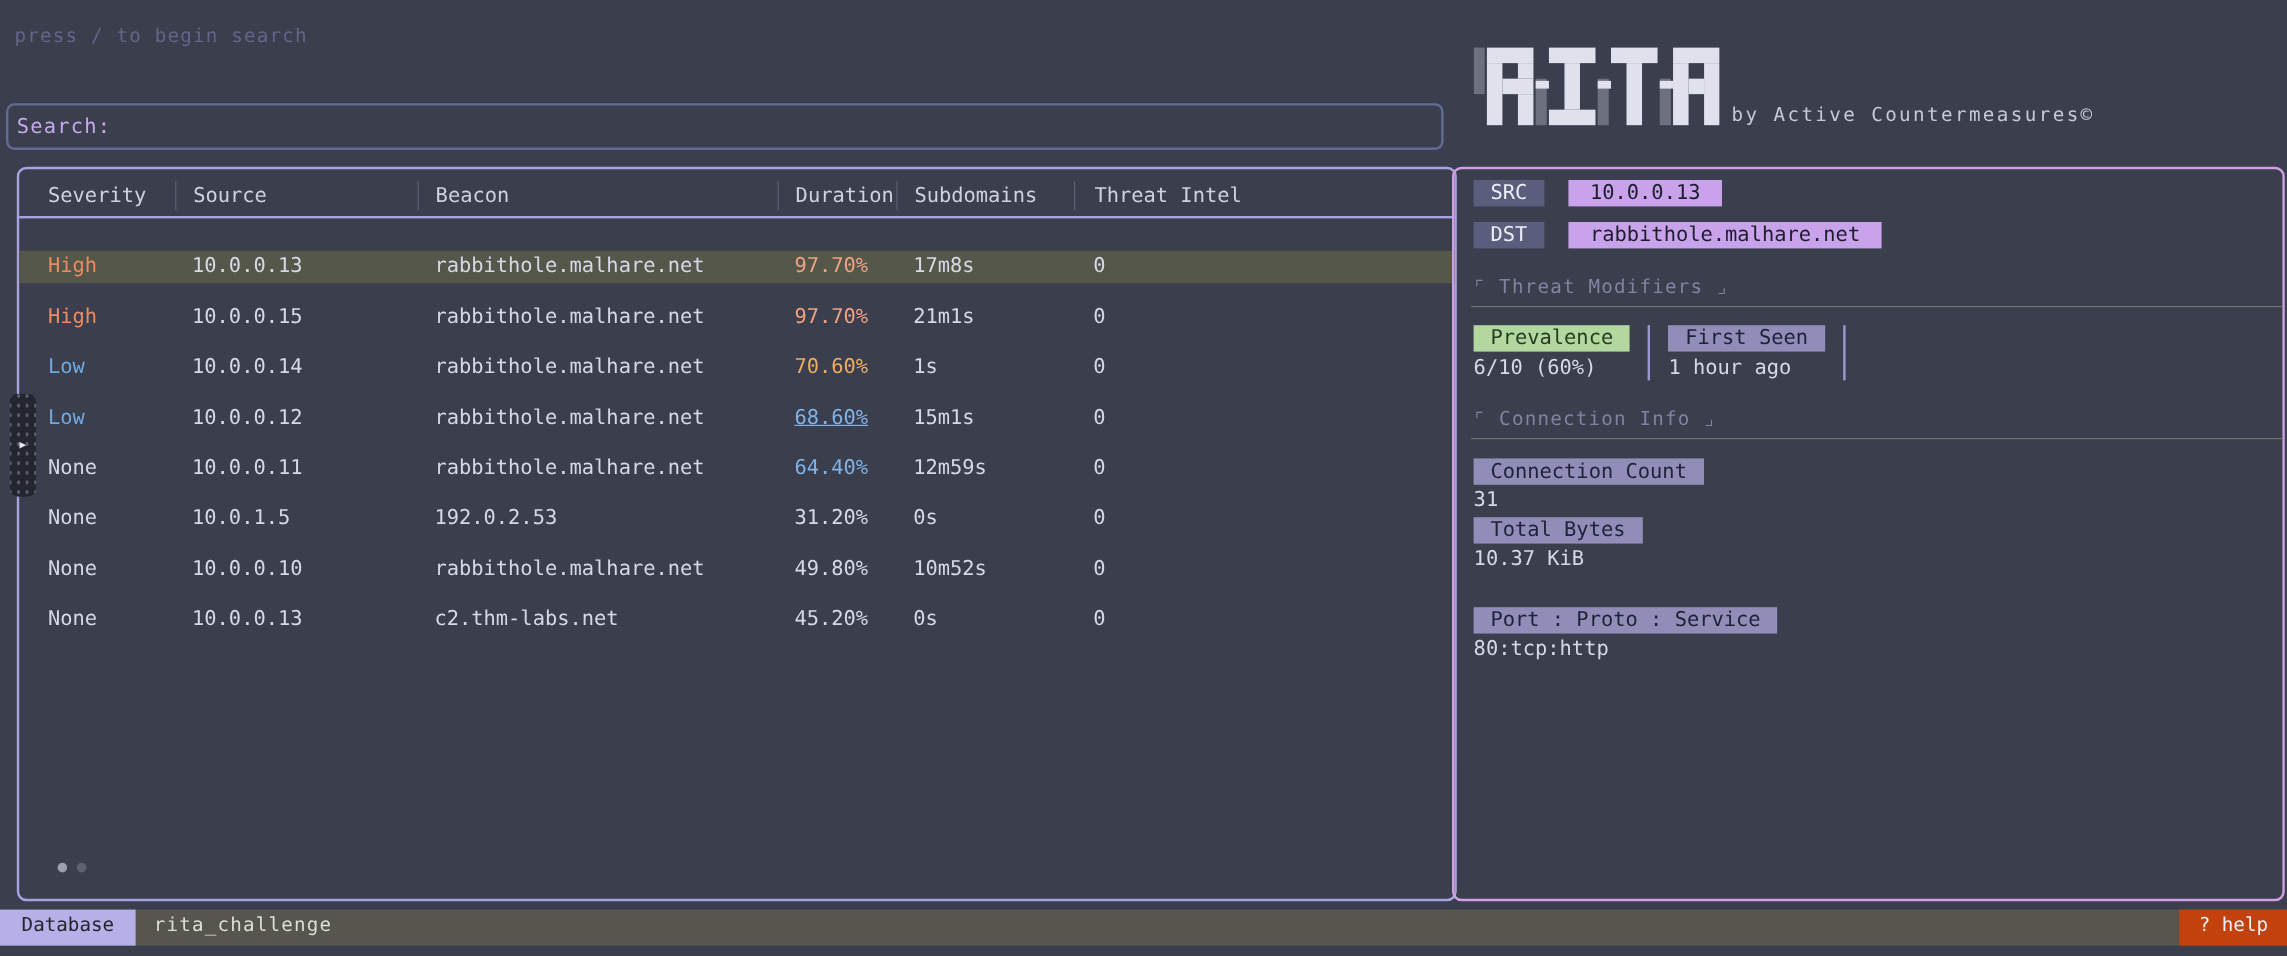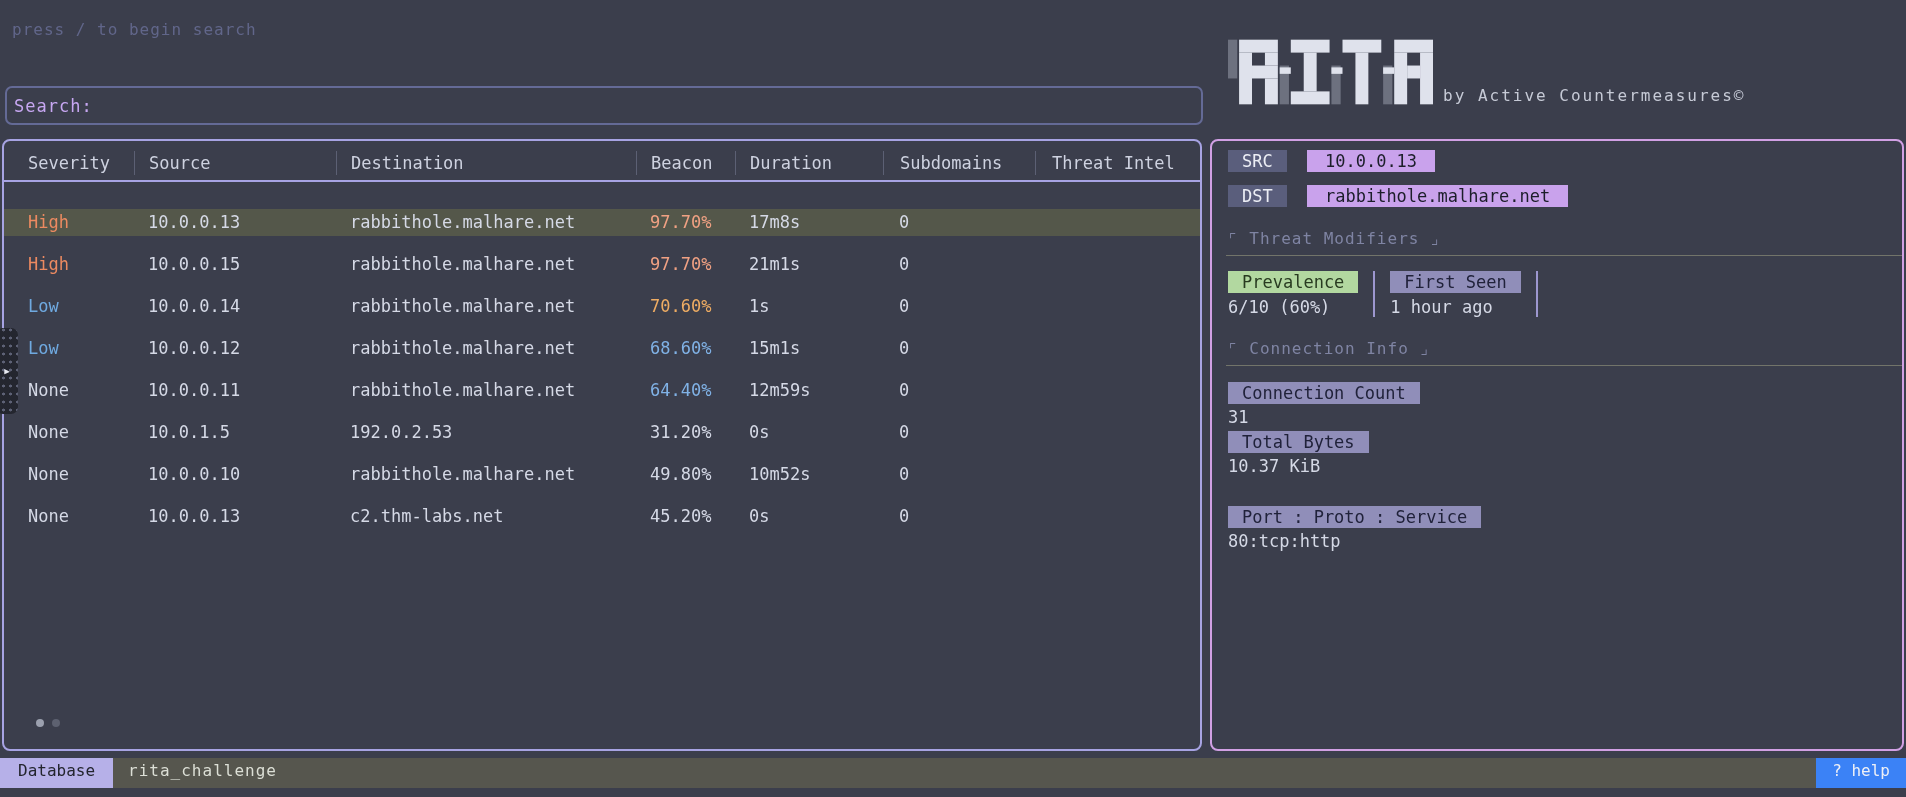--- a/index.html
+++ b/index.html
@@ -37,21 +37,21 @@
 
   
   .logo-wrap { position: absolute; left: 1228px; top: 37px; }
   .byline {
     position: absolute; left: 1443px; top: 86px;
     font-size: 16px; color: #c6cad6; letter-spacing: 2px;
   }
 
   
   .table-panel {
-    position: absolute; left: 2px; top: 139px;
+    position: absolute; left: 14px; top: 139px;
     width: 1200px; height: 612px;
     border: 2px solid #a7a3e3; border-radius: 8px;
   }
   .thead {
     position: absolute; left: 0; top: 10px; right: 0;
     display: grid;
     grid-template-columns: 130px 202px 300px 99px 148px 152px 1fr;
     font-size: 17px; color: #ced2e0;
     line-height: 24px;
   }
@@ -131,21 +131,21 @@
     display: flex; align-items: stretch;
     font-size: 16px;
   }
   .db-badge {
     background: #b6b0e8; color: #23252e;
     line-height: 26px; padding: 0 18px;
   }
   .db-name { line-height: 26px; margin-left: 15px; color: #dcdfd6; letter-spacing: 1px; }
   .sb-spacer { flex: 1; }
   .help-badge {
-    background: #3b82f6; color: #eef0f6;
+    background: #c2410c; color: #eef0f6;
     line-height: 26px; padding: 0 16px;
     cursor: pointer;
   }
 </style>
 </head>
 <body>
 
 <div id="screen">
 
   <div class="hint">press / to begin search</div>
@@ -190,21 +190,20 @@
         <rect x="194" y="28" width="14" height="14"></rect>
       </g>
     </svg>
   </div>
   <div class="byline">by Active Countermeasures©</div>
 
   <div class="table-panel">
     <div class="thead">
       <div class="hcell">Severity</div>
       <div class="hcell">Source</div>
-      <div class="hcell">Destination</div>
       <div class="hcell">Beacon</div>
       <div class="hcell">Duration</div>
       <div class="hcell">Subdomains</div>
       <div class="hcell">Threat Intel</div>
     </div>
     <div class="header-rule"></div>
 
     <div class="tbody">
     <div class="trow selected">
       <div class="cell" style="color: rgb(236, 138, 97);">High</div>
@@ -233,21 +232,21 @@
       <div class="cell" style="color: rgb(238, 172, 99);">70.60%</div>
       <div class="cell">1s</div>
       <div class="cell">0</div>
       <div class="cell"></div>
     </div>
 
     <div class="trow">
       <div class="cell" style="color: rgb(111, 169, 224);">Low</div>
       <div class="cell">10.0.0.12</div>
       <div class="cell">rabbithole.malhare.net</div>
-      <div class="cell" style="color: rgb(128, 178, 230);">68.60%</div>
+      <div class="cell" style="color: rgb(128, 178, 230); text-decoration: underline;">68.60%</div>
       <div class="cell">15m1s</div>
       <div class="cell">0</div>
       <div class="cell"></div>
     </div>
 
     <div class="trow">
       <div class="cell" style="color: rgb(213, 217, 230);">None</div>
       <div class="cell">10.0.0.11</div>
       <div class="cell">rabbithole.malhare.net</div>
       <div class="cell" style="color: rgb(128, 178, 230);">64.40%</div>

